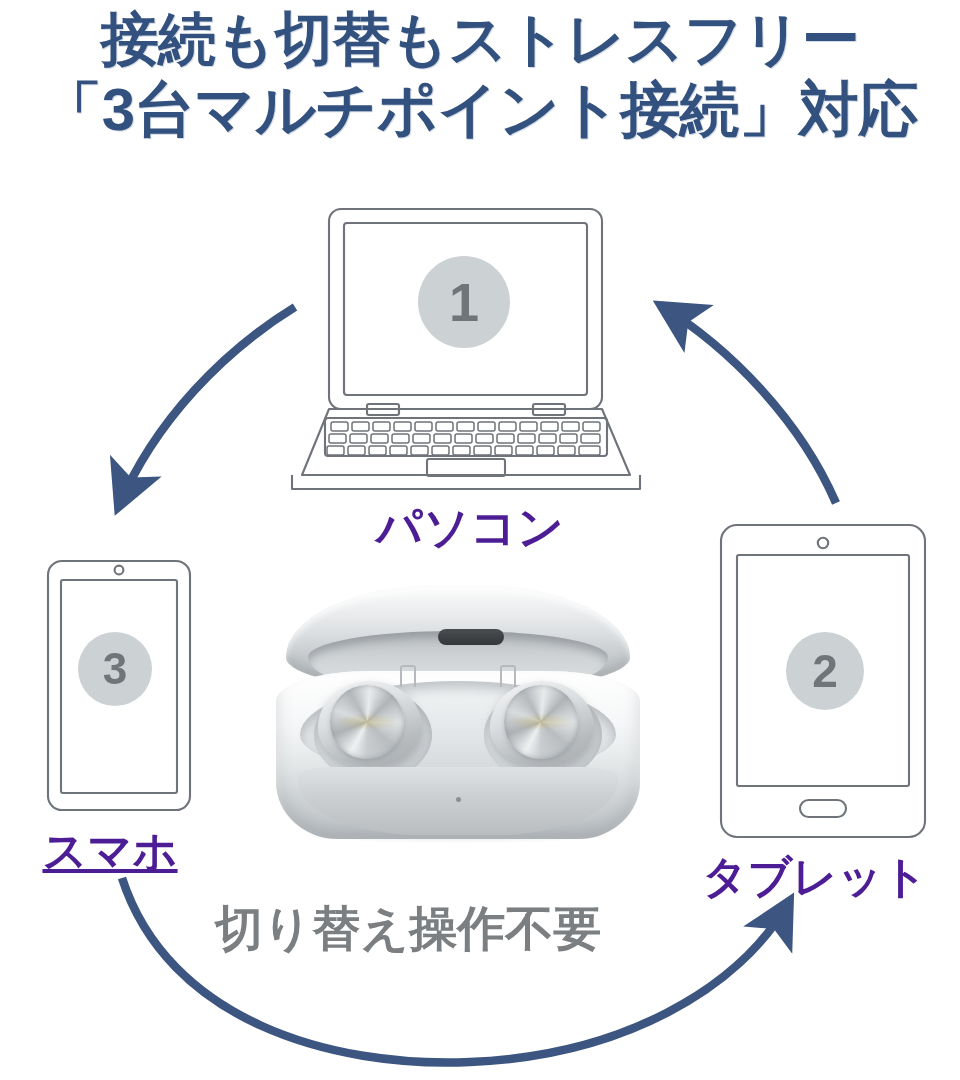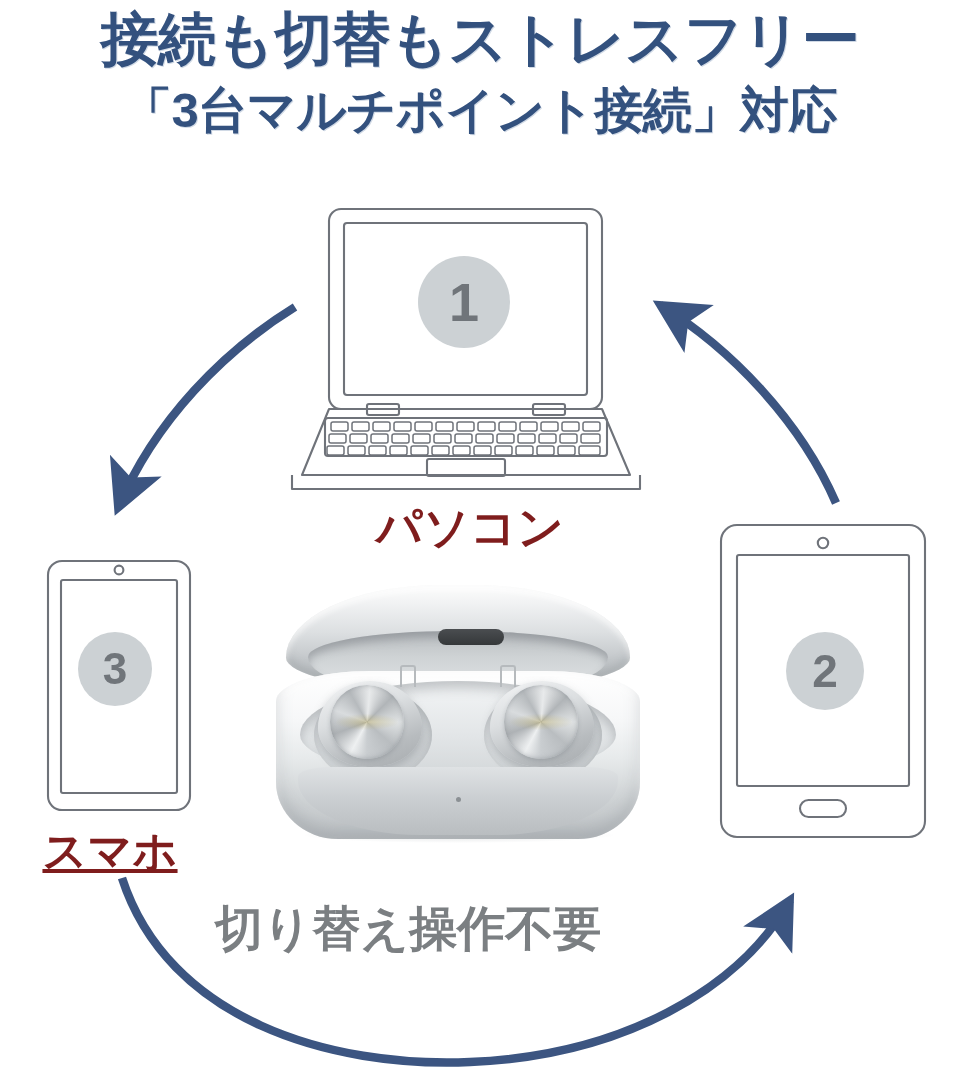--- a/index.html
+++ b/index.html
@@ -19,29 +19,29 @@
     user-select:none;
   }
   .hl-line{
     font-weight:bold;
     color:#33517e;
     letter-spacing:-0.5px;
     white-space:nowrap;
     text-shadow:1px 1px 0 rgba(200,210,225,.85), -0.5px -0.5px 0 rgba(255,255,255,.5);
   }
   .hl-line1{font-size:58px;line-height:74px;margin-top:2px;}
-  .hl-line2{font-size:49px;line-height:76px;margin-top:-4px;}
+  .hl-line2{font-size:60px;line-height:76px;margin-top:-4px;}
 
   
   #scene{position:absolute;left:0;top:0;width:960px;height:1080px;}
 
   
   .devlabel{
     position:absolute;
-    color:#7f1d1d;
+    color:#4c1d95;
     font-weight:bold;
     white-space:nowrap;
     user-select:none;
     text-align:center;
   }
   #label-pc{left:330px;top:497px;width:280px;font-size:46px;}
   #label-phone{left:10px;top:822px;width:200px;font-size:44px;text-decoration:underline;}
   #label-tablet{left:690px;top:848px;width:250px;font-size:44px;}
   #caption-switch{
     position:absolute;left:215px;top:897px;width:480px;
@@ -256,17 +256,18 @@
     <div class="eb bud-pin" id="pinR"></div>
     <div class="eb bud-body" id="bodyL"></div>
     <div class="eb bud-body" id="bodyR"></div>
     <div class="eb bud-face" id="faceL"></div>
     <div class="eb bud-face" id="faceR"></div>
     <div class="eb" id="front-band"></div>
     <div class="eb" id="led"></div>
   </div>
 
   <div class="devlabel" id="label-pc">パソコン</div>
+  <div class="devlabel" id="label-tablet">タブレット</div>
   <div class="devlabel" id="label-phone">スマホ</div>
 
   <div id="caption-switch">切り替え操作不要</div>
 
 </div>
 
 </body></html>

